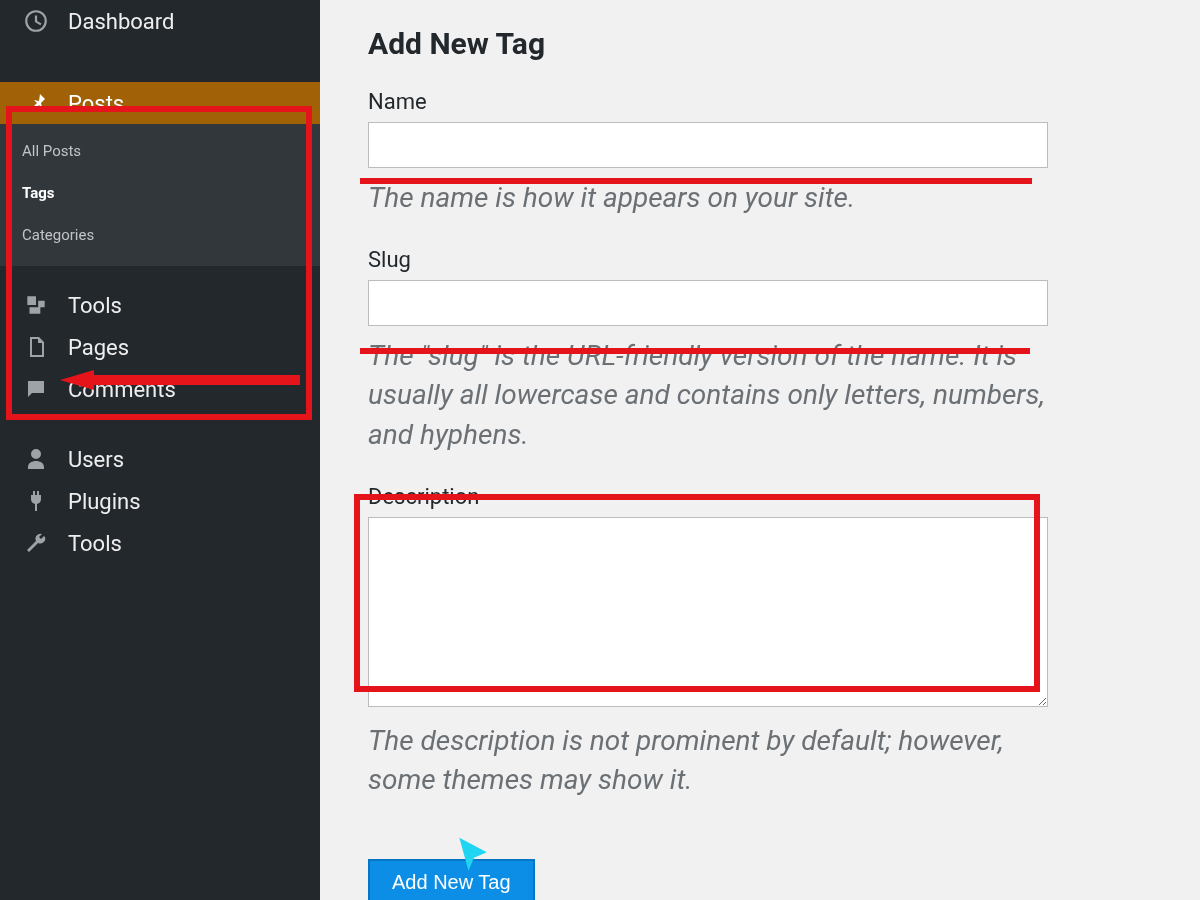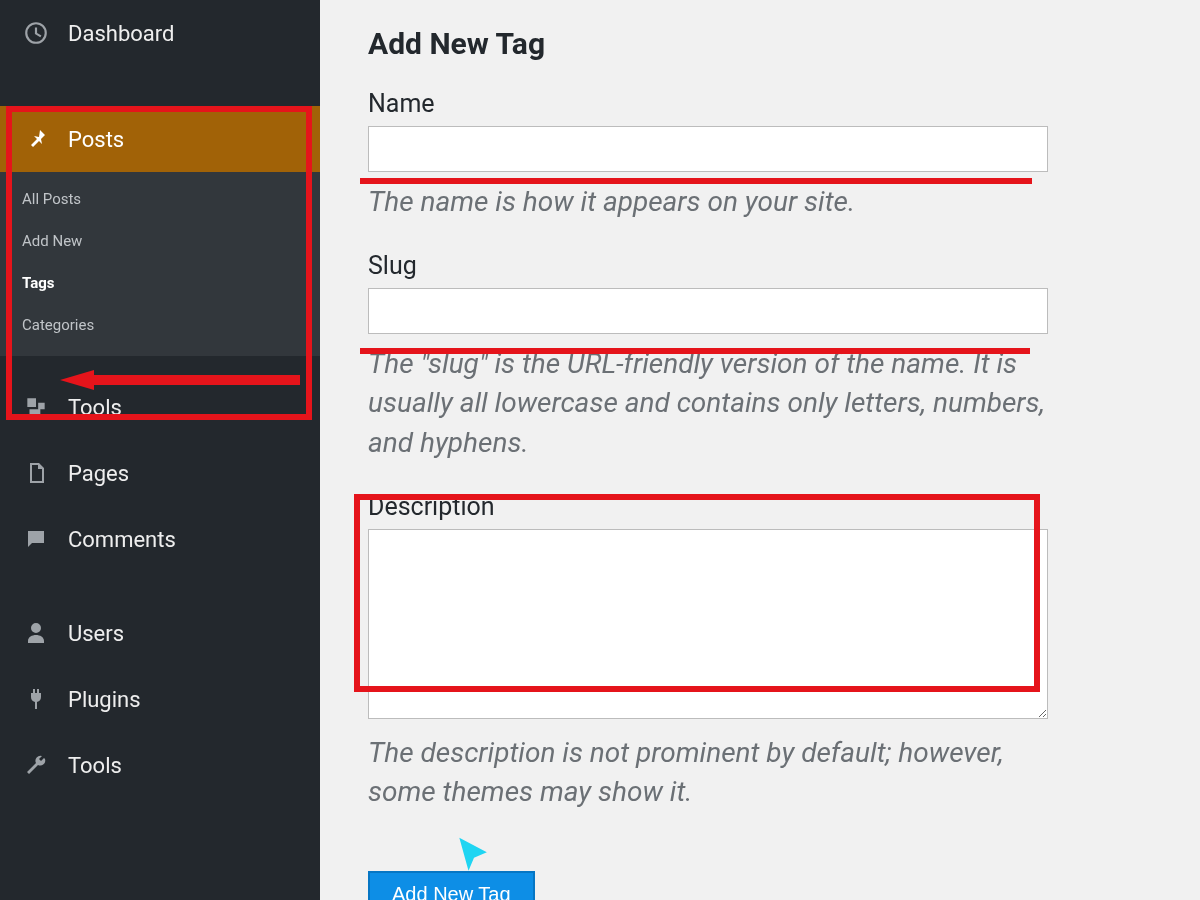--- a/index.html
+++ b/index.html
@@ -19,21 +19,21 @@
     background: #23282d;
     color: #eee;
     display: flex;
     flex-direction: column;
     font-size: 22px;
   }
   .side-item {
     display: flex;
     align-items: center;
     gap: 18px;
-    padding: 19px 22px;
+    padding: 7px 22px;
     color: #eee;
     cursor: pointer;
     text-align: center;
   }
   .side-item .icon {
     width: 28px;
     height: 28px;
     display: flex;
     align-items: center;
     justify-content: center;
@@ -128,21 +128,21 @@
   }
   h1.page-title {
     font-size: 30px;
     font-weight: 700;
     color: #23282d;
     margin-bottom: 28px;
   }
   .form-group { margin-bottom: 30px; }
   .form-group label {
     display: block;
-    font-size: 25px;
+    font-size: 22px;
     color: #23282d;
     margin-bottom: 8px;
   }
   .text-input {
     width: 680px;
     height: 46px;
     border: 1px solid #bcbcbc;
     background: #fff;
     font-size: 18px;
     padding: 6px 10px;
@@ -198,23 +198,20 @@
       <svg width="24" height="24" viewBox="0 0 24 24" fill="currentColor">
           <path d="M16 3l5 5-4 4 1 5-3-3-6 6-2-2 6-6-3-3 5 1 1-7z"></path>
         </svg>
     </span>
     <span>Posts</span>
   </div>
 
   <div class="submenu">
     <div class="sub-item">
       <span>All Posts</span>
-    </div>
-    <div class="sub-item">
-      <span>Add New</span>
     </div>
     <div class="sub-item current">
       <span>Tags</span>
     </div>
     <div class="sub-item">
       <span>Categories</span>
     </div>
   </div>
 
   <div style="height:18px"></div>

